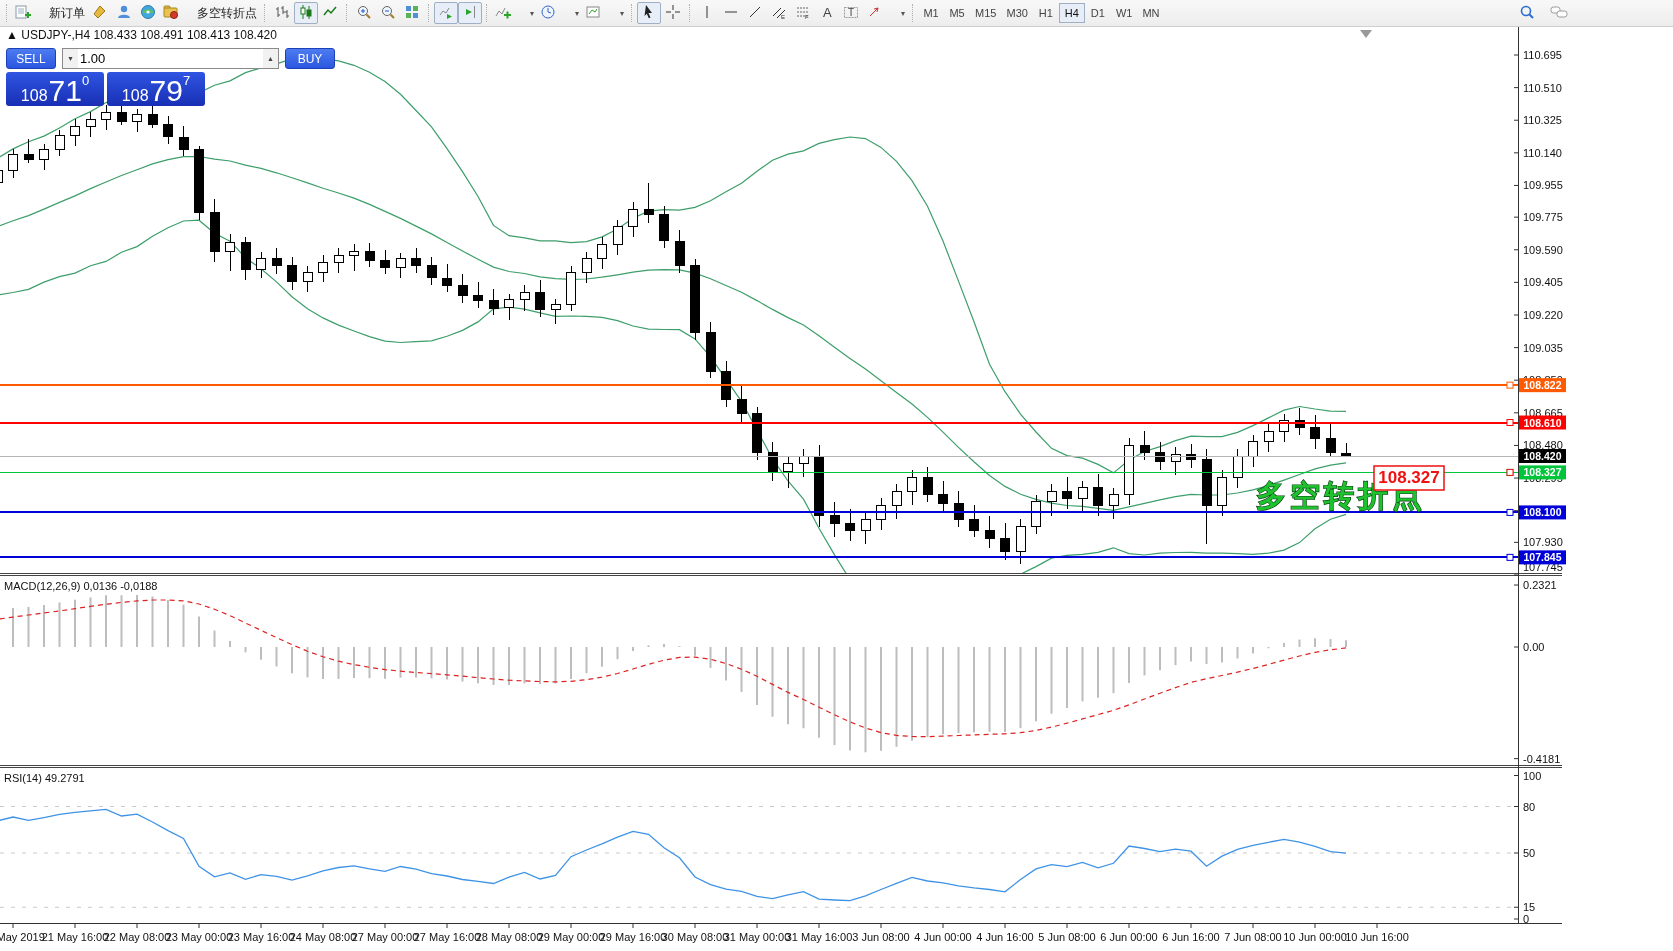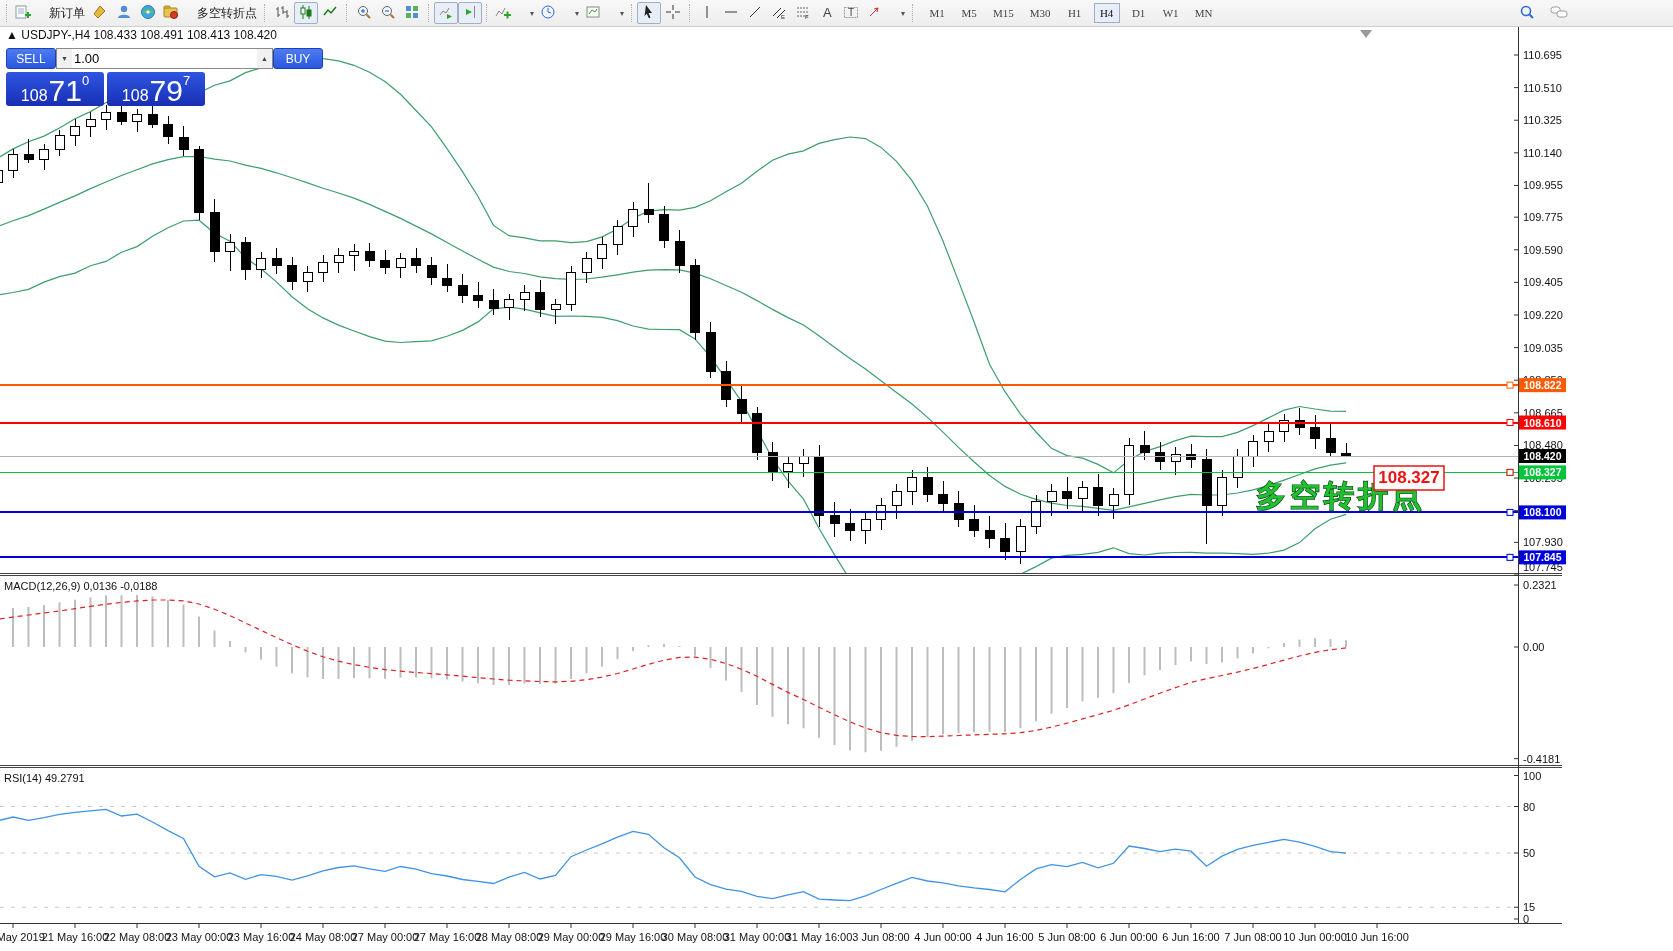--- a/index.html
+++ b/index.html
@@ -9,35 +9,35 @@
   .toolbar{position:absolute;top:0;left:0;width:1673px;height:27px;z-index:10;
     background:linear-gradient(#f8f8f8,#ededed);border-bottom:1px solid #cfcfcf;
     display:flex;align-items:center;padding-left:2px;box-sizing:border-box;}
   .tsep{width:1px;height:18px;border-left:1px dotted #b0b0b0;margin:0 4px;}
   .tbtn{height:22px;min-width:24px;display:flex;align-items:center;justify-content:center;
     background:transparent;border:1px solid transparent;border-radius:2px;padding:0 2px;
     font-family:"Liberation Sans",sans-serif;font-size:12px;color:#222;gap:18px;}
   .tbtn.pressed{border:1px solid #9fb0c4;background:#e7eef7;}
   .tbtn .caret{font-size:8px;color:#555;margin-left:1px;}
   .tf{height:20px;min-width:26px;border:1px solid transparent;background:transparent;
-    font-family:Liberation Serif, serif;font-size:11px;color:#444;padding:0 4px;margin-left:6px;}
+    font-family:Liberation Sans, sans-serif;font-size:11px;color:#444;padding:0 4px;}
   .tf.active{border:1px solid #9fb0c4;background:#e7eef7;color:#111;}
   .tb-right{margin-left:auto;margin-right:102px;display:flex;gap:8px;}
   
   #chart-svg{position:absolute;top:0;left:0;z-index:1;}
   .ax{font-family:"Liberation Sans",sans-serif;font-size:11px;fill:#111;}
   .bdg{font-family:"Liberation Sans",sans-serif;font-size:10.5px;font-weight:bold;fill:#fff;}
   .plabel{font-family:"Liberation Sans",sans-serif;font-size:11px;fill:#111;}
   .hdr{font-family:"Liberation Sans",sans-serif;font-size:12px;fill:#111;}
   .callout{font-family:"Liberation Sans",sans-serif;font-size:17px;font-weight:bold;fill:#ee1111;}
   .annot{font-family:"Liberation Sans",sans-serif;font-size:30px;font-weight:bold;
     letter-spacing:4px;paint-order:stroke;stroke:#073d12;stroke-width:1.2px;}
   
   .trade-panel{position:absolute;left:6px;top:48px;width:199px;z-index:5;}
-  .tp-row1{display:flex;gap:0;height:21px;margin-bottom:3px;}
+  .tp-row1{display:flex;gap:6px;height:21px;margin-bottom:3px;}
   .tp-btn{flex:0 0 50px;background:linear-gradient(#4d7cf0,#2b57e0);border:1px solid #1d3fb8;
     border-radius:3px;color:#fff;font-size:12px;font-family:"Liberation Sans",sans-serif;padding:0;}
   .tp-spin{flex:1;display:flex;border:1px solid #8a8a8a;background:#fff;box-sizing:border-box;}
   .tp-step{width:15px;background:#f1f1f1;border:none;color:#444;font-size:7px;padding:0;}
   .tp-vol{flex:1;min-width:20px;border:none;outline:none;padding-right:7px;
     font-size:13px;font-family:"Liberation Sans",sans-serif;}
   .tp-row2{display:flex;gap:3px;height:34px;}
   .tp-price{flex:1;background:linear-gradient(#2f55e2,#182fb4);border-radius:3px;color:#fff;
     display:flex;align-items:flex-end;justify-content:center;padding-bottom:1px;cursor:pointer;}
   .tp-price .pfx{font-size:16px;line-height:19px;margin-right:1px;}

